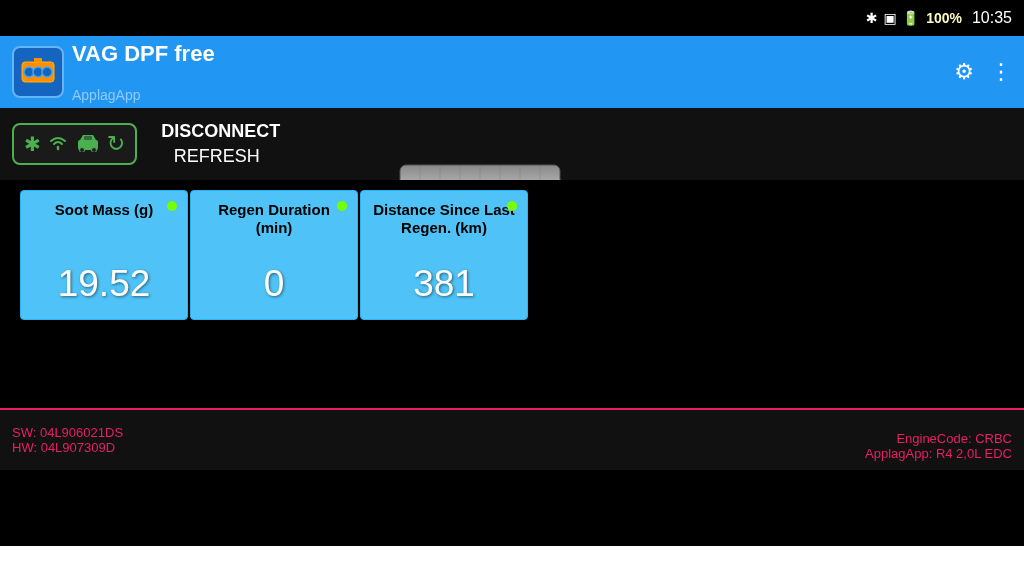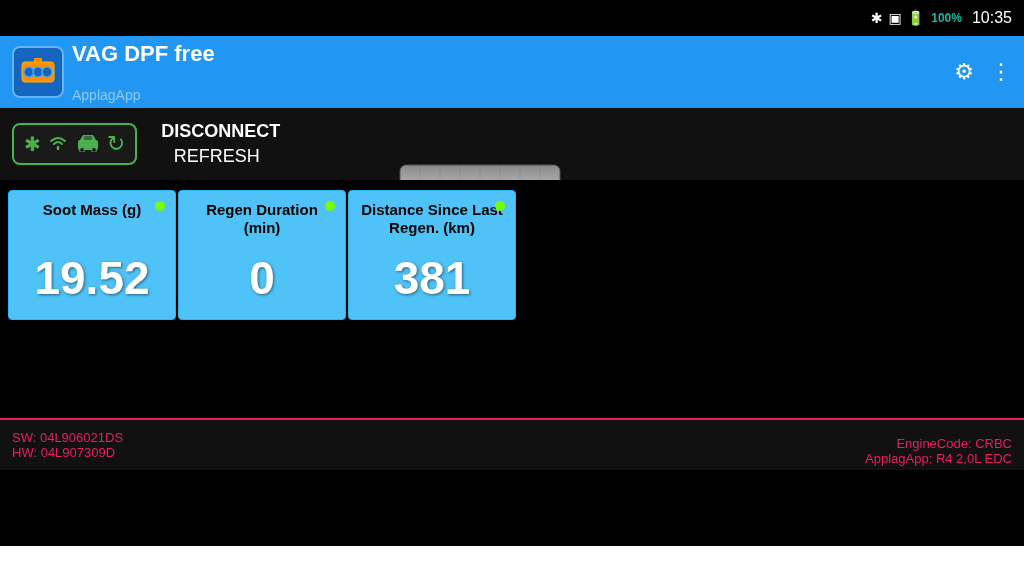--- a/index.html
+++ b/index.html
@@ -24,22 +24,22 @@
     .status-bar-icons {
       display: flex;
       align-items: center;
       gap: 6px;
     }
     .status-icon {
       color: #fff;
       font-size: 14px;
     }
     .battery-text {
-      color: #14b8a6;
-      font-size: 12px;
+      color: #fef9c3;
+      font-size: 14px;
       font-weight: bold;
     }
     .time-text {
       color: #fff;
       font-size: 16px;
       font-weight: normal;
       margin-left: 4px;
     }
 
     
@@ -161,21 +161,21 @@
       height: calc(576px - 36px - 72px - 72px - 48px);
     }
 
     
     .data-cards {
       position: absolute;
       top: 10px;
       left: 0;
       display: flex;
       gap: 2px;
-      padding: 0 8px;
+      padding: 0 20px;
     }
     .data-card {
       background: #4FC3F7;
       border: 1px solid #29B6F6;
       border-radius: 4px;
       width: 168px;
       height: 130px;
       display: flex;
       flex-direction: column;
       align-items: center;
@@ -185,42 +185,42 @@
     }
     .data-card-title {
       color: #000;
       font-size: 15px;
       font-weight: bold;
       text-align: center;
       line-height: 1.2;
     }
     .data-card-value {
       color: #fff;
-      font-size: 46px;
-      font-weight: bold;
+      font-size: 37px;
+      font-weight: normal;
       text-align: center;
       text-shadow: 1px 1px 3px rgba(0,0,0,0.5);
     }
     .data-card-dot {
       position: absolute;
       top: 10px;
       right: 10px;
       width: 10px;
       height: 10px;
       background: #76FF03;
       border-radius: 50%;
     }
 
     
     .footer {
       position: absolute;
       bottom: 0;
       left: 0;
       right: 0;
-      height: 52px;
+      height: 62px;
       background: #111;
       border-top: 2px solid #E91E63;
       display: flex;
       align-items: center;
       justify-content: space-between;
       padding: 0 12px;
     }
     .footer-left {
       display: flex;
       flex-direction: column;

